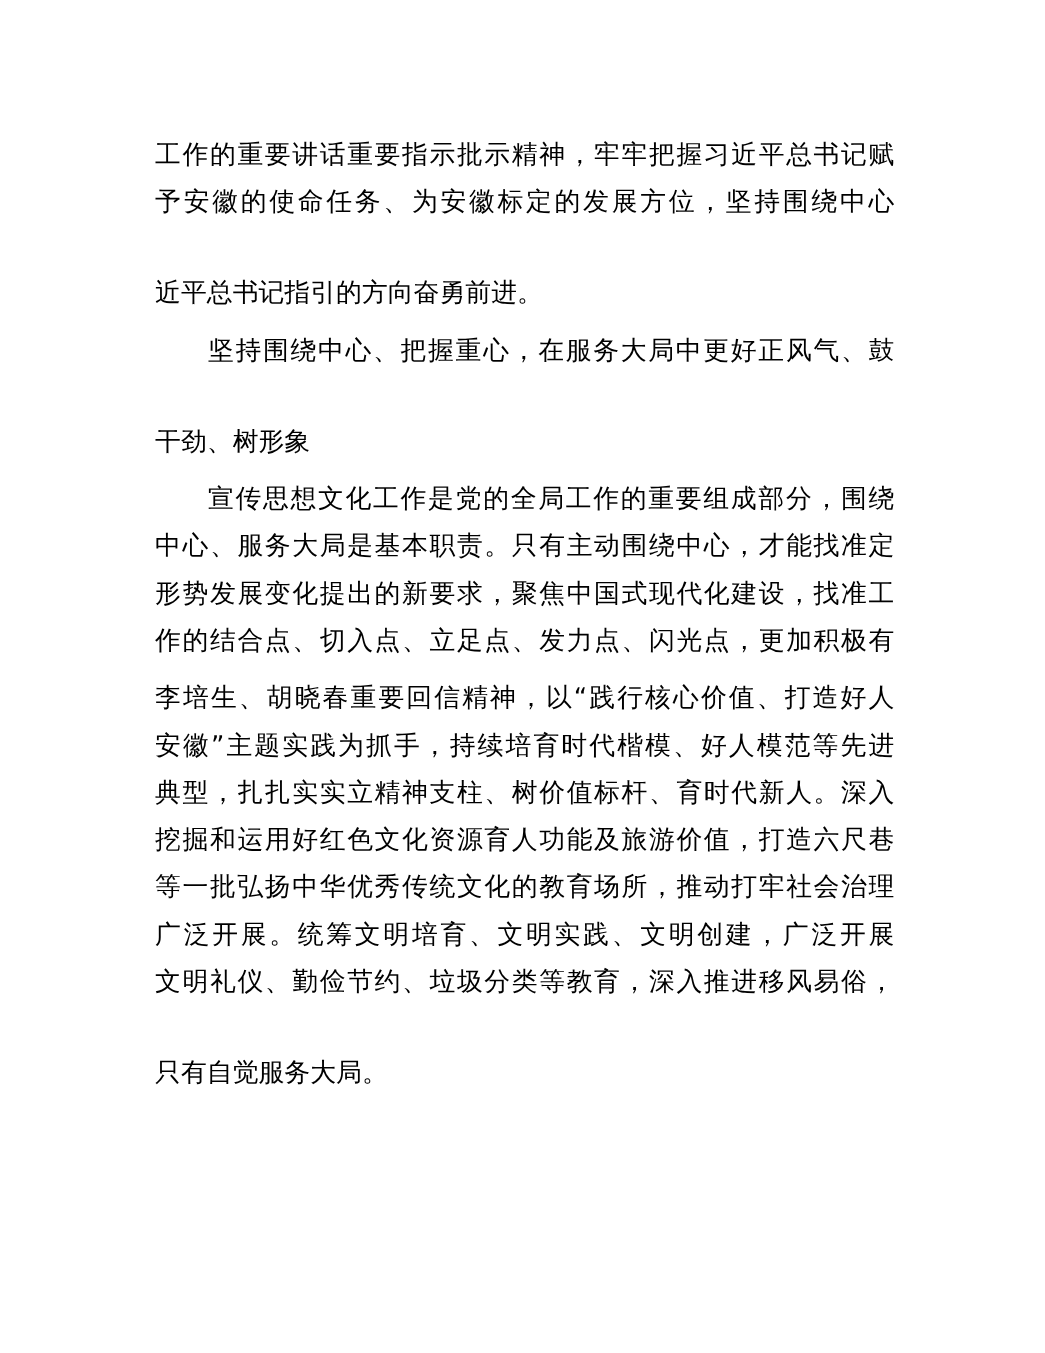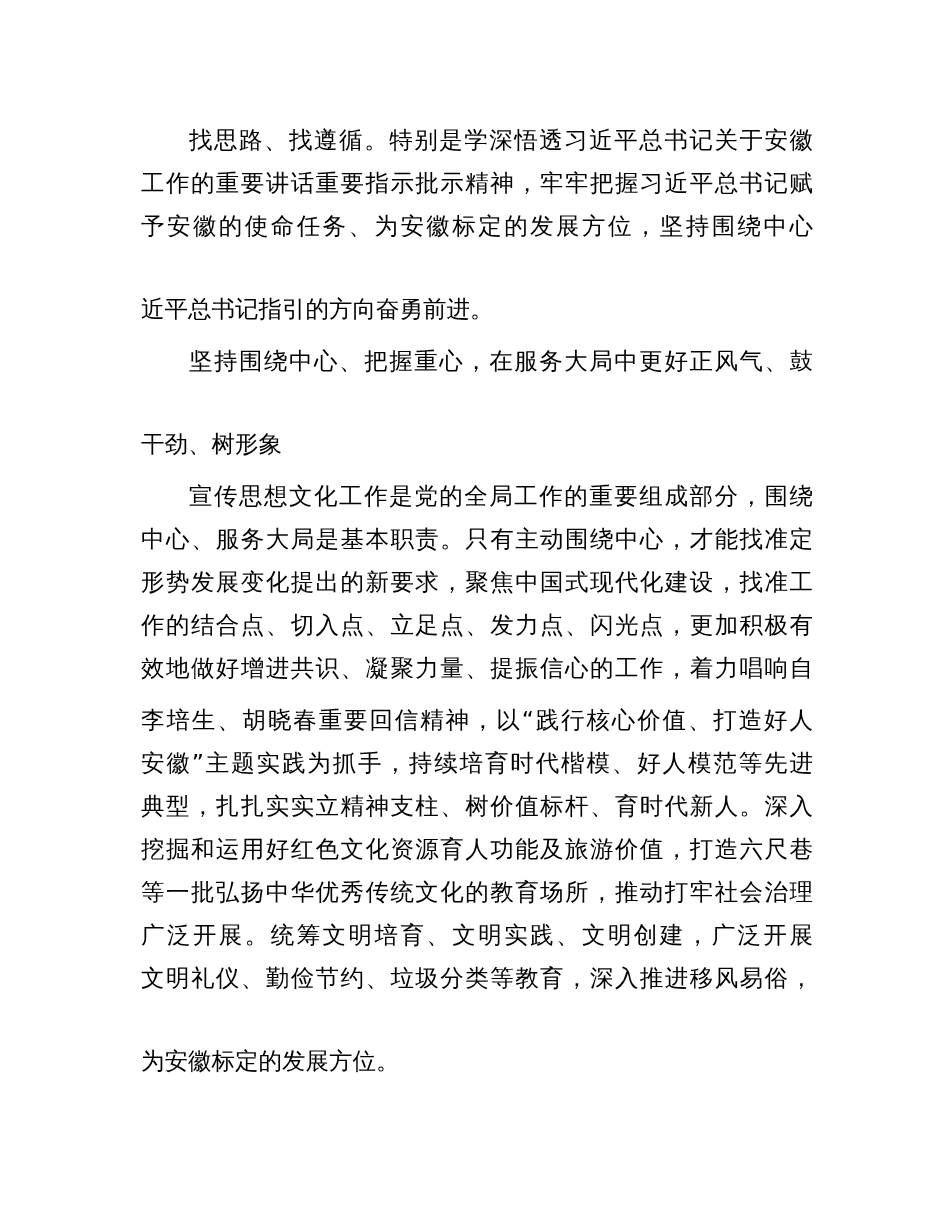--- a/index.html
+++ b/index.html
@@ -39,43 +39,41 @@
       text-align-last: left;
       margin-top: 40px;
     }
   </style>
 </head>
 <body>
 
 <div class="page">
 
   <p class="para">
-    <span class="line first">找思路、找遵循。特别是学深悟透习近平总书记关于安徽</span>
     <span class="line">工作的重要讲话重要指示批示精神，牢牢把握习近平总书记赋</span>
     <span class="line">予安徽的使命任务、为安徽标定的发展方位，坚持围绕中心</span>
     <span class="line last">近平总书记指引的方向奋勇前进。</span>
   </p>
 
   <p class="para">
     <span class="line first">坚持围绕中心、把握重心，在服务大局中更好正风气、鼓</span>
     <span class="line last">干劲、树形象</span>
   </p>
 
   <p class="para">
     <span class="line first">宣传思想文化工作是党的全局工作的重要组成部分，围绕</span>
     <span class="line">中心、服务大局是基本职责。只有主动围绕中心，才能找准定</span>
     <span class="line">形势发展变化提出的新要求，聚焦中国式现代化建设，找准工</span>
     <span class="line">作的结合点、切入点、立足点、发力点、闪光点，更加积极有</span>
-    <span class="line">效地做好增进共识、凝聚力量、提振信心的工作，着力唱响自</span>
   </p>
 
   <p class="para">
     <span class="line">李培生、胡晓春重要回信精神，以“践行核心价值、打造好人</span>
     <span class="line">安徽”主题实践为抓手，持续培育时代楷模、好人模范等先进</span>
     <span class="line">典型，扎扎实实立精神支柱、树价值标杆、育时代新人。深入</span>
     <span class="line">挖掘和运用好红色文化资源育人功能及旅游价值，打造六尺巷</span>
     <span class="line">等一批弘扬中华优秀传统文化的教育场所，推动打牢社会治理</span>
     <span class="line">广泛开展。统筹文明培育、文明实践、文明创建，广泛开展</span>
     <span class="line">文明礼仪、勤俭节约、垃圾分类等教育，深入推进移风易俗，</span>
-    <span class="line last">为安徽标定的发展方位。</span>
+    <span class="line last">只有自觉服务大局。</span>
   </p>
 
 </div>
 
 </body></html>

